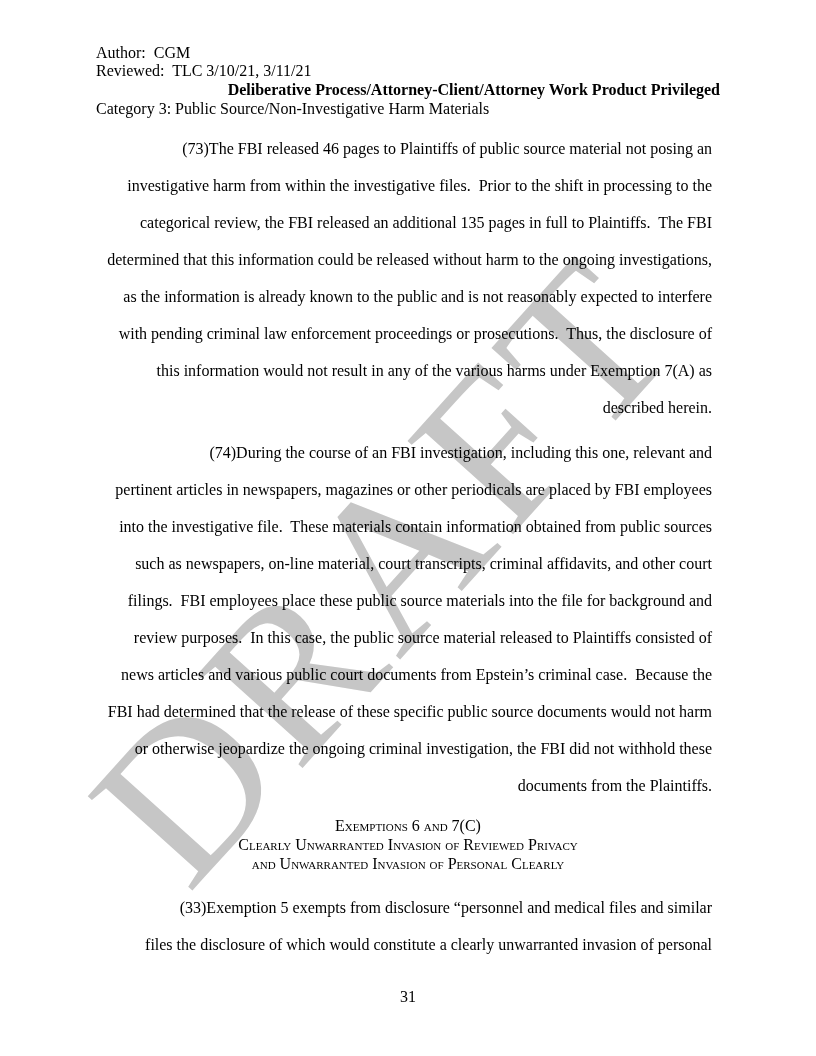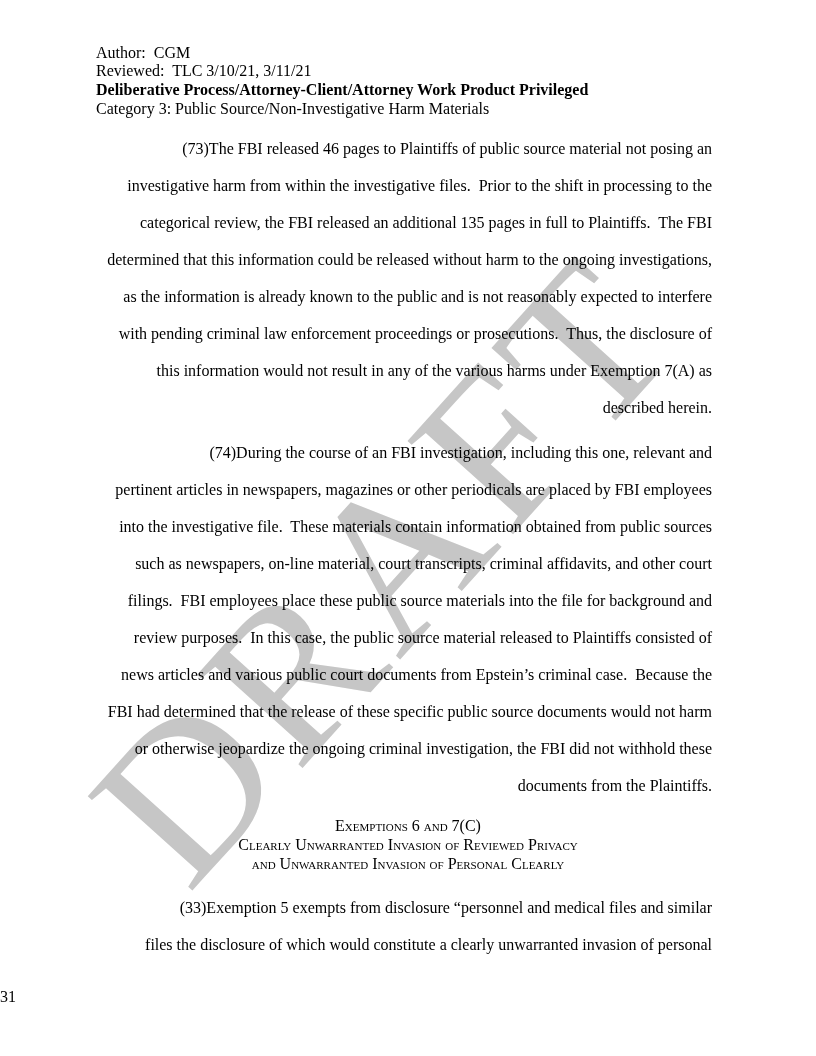--- a/index.html
+++ b/index.html
@@ -33,21 +33,21 @@
     position: relative;
     z-index: 1;
     padding: 44px 96px 0 96px;
   }
   .meta-line {
     line-height: 18px;
     white-space: pre-wrap;
   }
   .privilege-heading {
     font-weight: bold;
-    text-align: left;
+    text-align: right;
     line-height: 19px;
   }
   .category-heading {
     line-height: 19px;
   }
   .body-text { margin-top: 12px; }
   p.para {
     margin: 8px;
     line-height: 37px;
     text-align: right;
@@ -64,21 +64,21 @@
     font-variant: small-caps;
     line-height: 19px;
     margin-top: 12px;
     margin-bottom: 16px;
   }
   .page-number {
     position: absolute;
     bottom: 50px;
     left: 0;
     right: 0;
-    text-align: left;
+    text-align: center;
     z-index: 1;
   }
 </style>
 </head>
 <body>
 
 <div class="page">
   <div class="watermark">DRAFT</div>
   <div class="content">
     <div class="meta-line">Author:  CGM</div>

